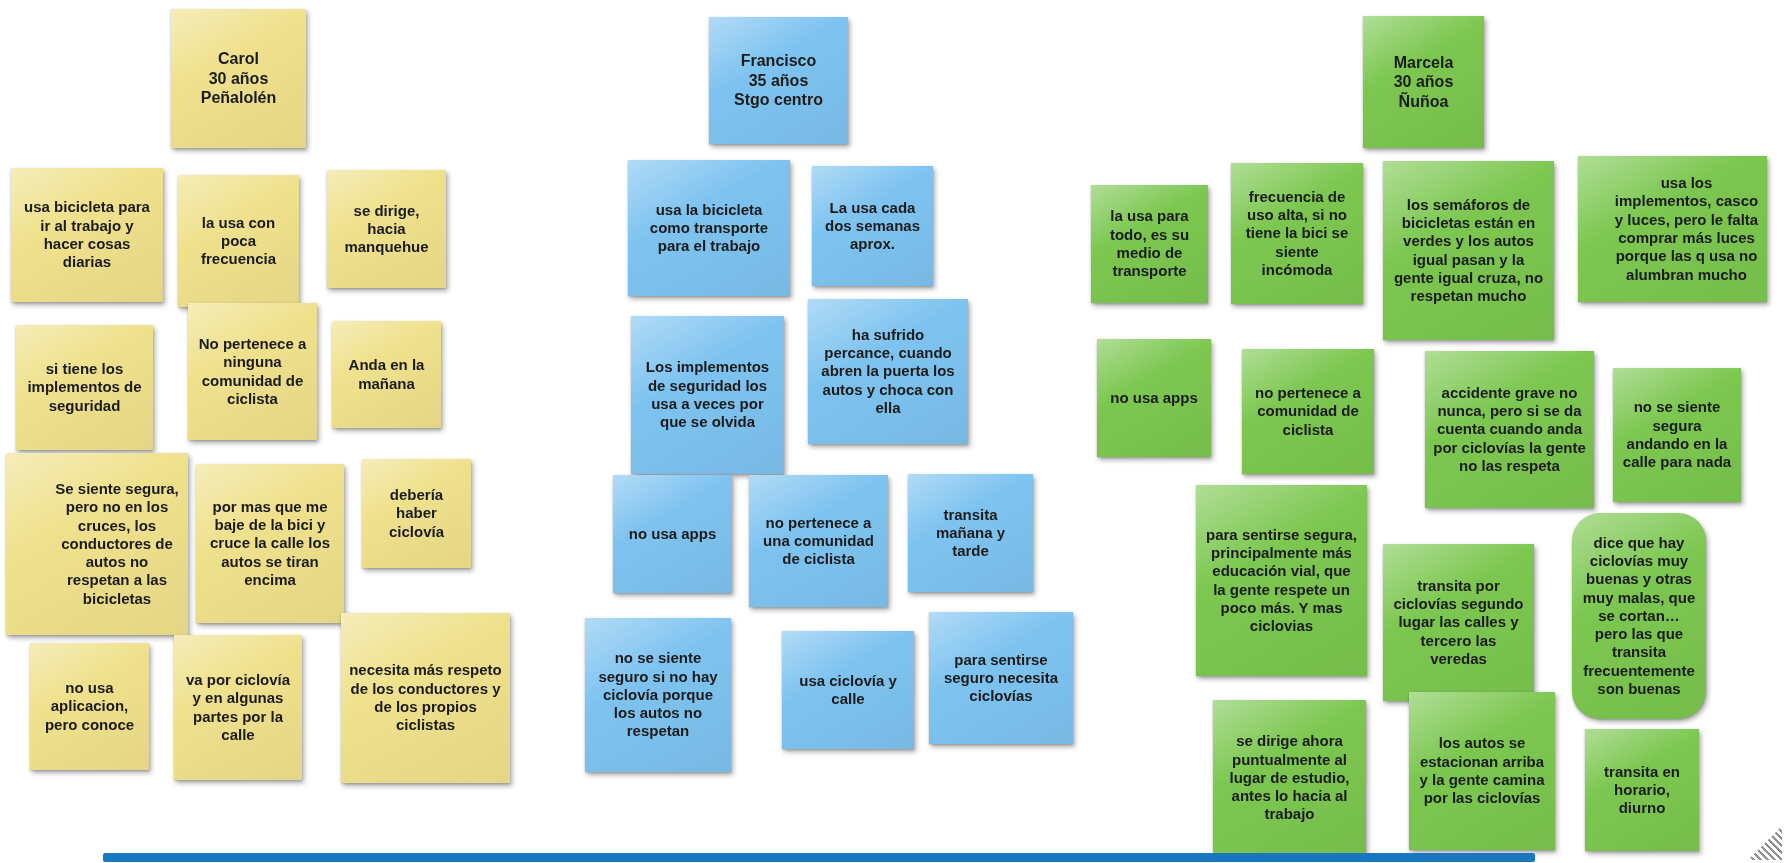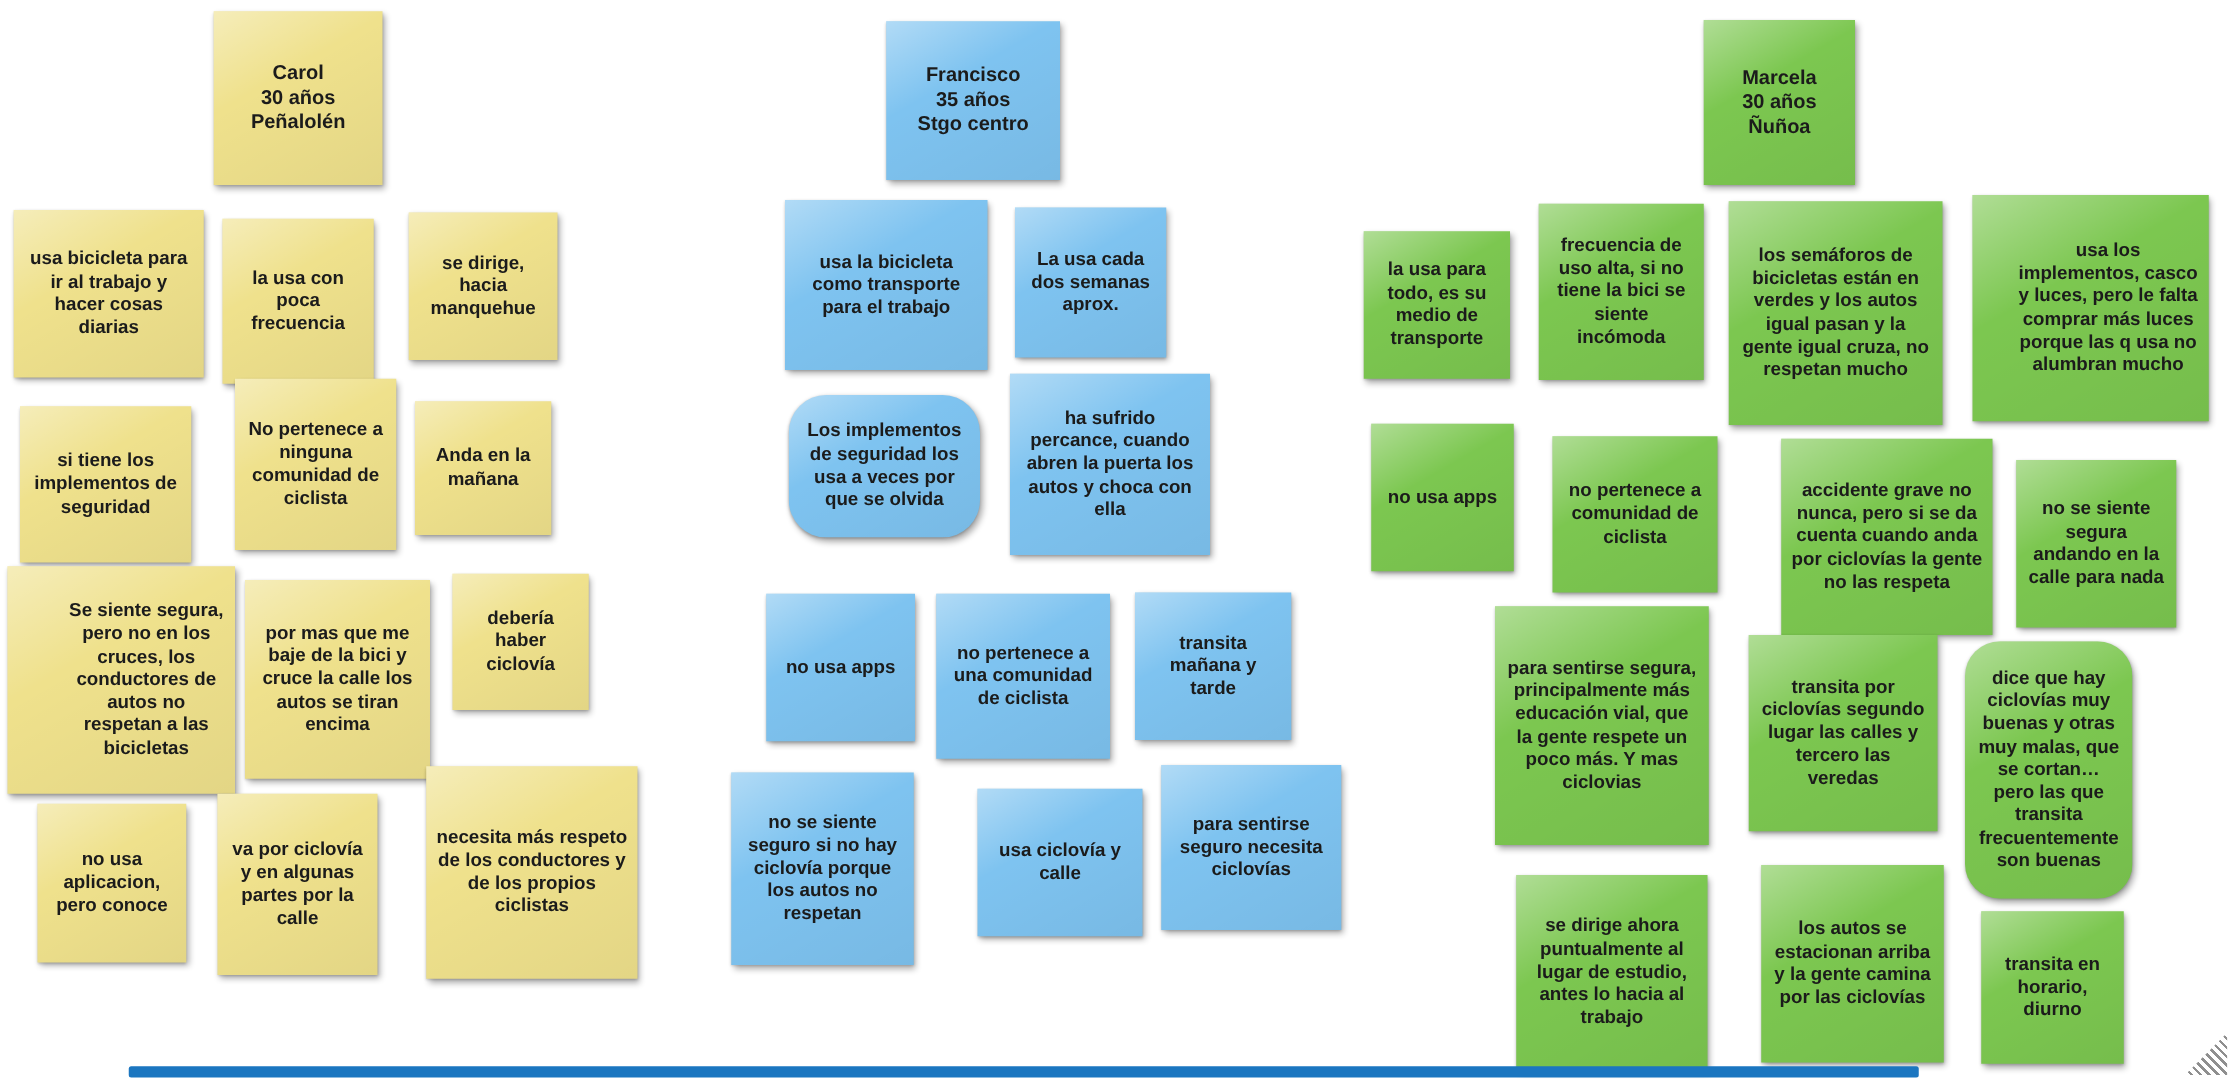--- a/index.html
+++ b/index.html
@@ -99,21 +99,21 @@
       <span class="txt">Francisco
 35 años
 Stgo centro</span>
     </div>
     <div class="note" data-color="groups.1.color" style="left: 628px; top: 160px; width: 162px; height: 136px; background-color: rgb(126, 195, 240);">
       <span class="txt">usa la bicicleta como transporte para el trabajo</span>
     </div>
     <div class="note" data-color="groups.1.color" style="left: 812px; top: 166px; width: 121px; height: 120px; background-color: rgb(126, 195, 240);">
       <span class="txt">La usa cada dos semanas aprox.</span>
     </div>
-    <div class="note" data-color="groups.1.color" style="left: 631px; top: 316px; width: 153px; height: 114px; background-color: rgb(126, 195, 240); border-radius: 30px;">
+    <div class="note" data-color="groups.1.color" style="left: 631px; top: 316px; width: 153px; height: 158px; background-color: rgb(126, 195, 240);">
       <span class="txt">Los implementos de seguridad los usa a veces por que se olvida</span>
     </div>
     <div class="note" data-color="groups.1.color" style="left: 808px; top: 299px; width: 160px; height: 145px; background-color: rgb(126, 195, 240);">
       <span class="txt">ha sufrido percance, cuando abren la puerta los autos y choca con ella</span>
     </div>
     <div class="note" data-color="groups.1.color" style="left: 613px; top: 475px; width: 119px; height: 118px; background-color: rgb(126, 195, 240);">
       <span class="txt">no usa apps</span>
     </div>
     <div class="note" data-color="groups.1.color" style="left: 749px; top: 475px; width: 139px; height: 132px; background-color: rgb(126, 195, 240);">
       <span class="txt">no pertenece a una comunidad de ciclista</span>
@@ -140,39 +140,39 @@
     </div>
     <div class="note" data-color="groups.2.color" style="left: 1091px; top: 185px; width: 117px; height: 118px; background-color: rgb(124, 199, 80);">
       <span class="txt">la usa para todo, es su medio de transporte</span>
     </div>
     <div class="note" data-color="groups.2.color" style="left: 1231px; top: 163px; width: 132px; height: 141px; background-color: rgb(124, 199, 80);">
       <span class="txt">frecuencia de uso alta, si no tiene la bici se siente incómoda</span>
     </div>
     <div class="note" data-color="groups.2.color" style="left: 1383px; top: 161px; width: 171px; height: 179px; background-color: rgb(124, 199, 80);">
       <span class="txt">los semáforos de bicicletas están en verdes y los autos igual pasan y la gente igual cruza, no respetan mucho</span>
     </div>
-    <div class="note" data-color="groups.2.color" style="left: 1578px; top: 156px; width: 189px; height: 181px; background-color: rgb(124, 199, 80); padding-left: 36px;">
+    <div class="note" data-color="groups.2.color" style="left: 1578px; top: 156px; width: 189px; height: 146px; background-color: rgb(124, 199, 80); padding-left: 36px;">
       <span class="txt">usa los implementos, casco y luces, pero le falta comprar más luces porque las q usa no alumbran mucho</span>
     </div>
     <div class="note" data-color="groups.2.color" style="left: 1097px; top: 339px; width: 114px; height: 118px; background-color: rgb(124, 199, 80);">
       <span class="txt">no usa apps</span>
     </div>
     <div class="note" data-color="groups.2.color" style="left: 1242px; top: 349px; width: 132px; height: 125px; background-color: rgb(124, 199, 80);">
       <span class="txt">no pertenece a comunidad de ciclista</span>
     </div>
     <div class="note" data-color="groups.2.color" style="left: 1425px; top: 351px; width: 169px; height: 157px; background-color: rgb(124, 199, 80);">
       <span class="txt">accidente grave no nunca, pero si se da cuenta cuando anda por ciclovías la gente no las respeta</span>
     </div>
     <div class="note" data-color="groups.2.color" style="left: 1613px; top: 368px; width: 128px; height: 134px; background-color: rgb(124, 199, 80);">
       <span class="txt">no se siente segura andando en la calle para nada</span>
     </div>
     <div class="note" data-color="groups.2.color" style="left: 1196px; top: 485px; width: 171px; height: 191px; background-color: rgb(124, 199, 80);">
       <span class="txt">para sentirse segura, principalmente más educación vial, que la gente respete un poco más. Y mas ciclovias</span>
     </div>
-    <div class="note" data-color="groups.2.color" style="left: 1383px; top: 508px; width: 151px; height: 157px; background-color: rgb(124, 199, 80); margin-left: 16px;">
+    <div class="note" data-color="groups.2.color" style="left: 1383px; top: 544px; width: 151px; height: 157px; background-color: rgb(124, 199, 80);">
       <span class="txt">transita por ciclovías segundo lugar las calles y tercero las veredas</span>
     </div>
     <div class="note" data-color="groups.2.color" style="left: 1572px; top: 513px; width: 134px; height: 206px; background-color: rgb(124, 199, 80); border-radius: 28px;">
       <span class="txt">dice que hay ciclovías muy buenas y otras muy malas, que se cortan… pero las que transita frecuentemente son buenas</span>
     </div>
     <div class="note" data-color="groups.2.color" style="left: 1213px; top: 700px; width: 153px; height: 156px; background-color: rgb(124, 199, 80);">
       <span class="txt">se dirige ahora puntualmente al lugar de estudio, antes lo hacia al trabajo</span>
     </div>
     <div class="note" data-color="groups.2.color" style="left: 1409px; top: 692px; width: 146px; height: 158px; background-color: rgb(124, 199, 80);">
       <span class="txt">los autos se estacionan arriba y la gente camina por las ciclovías</span>

